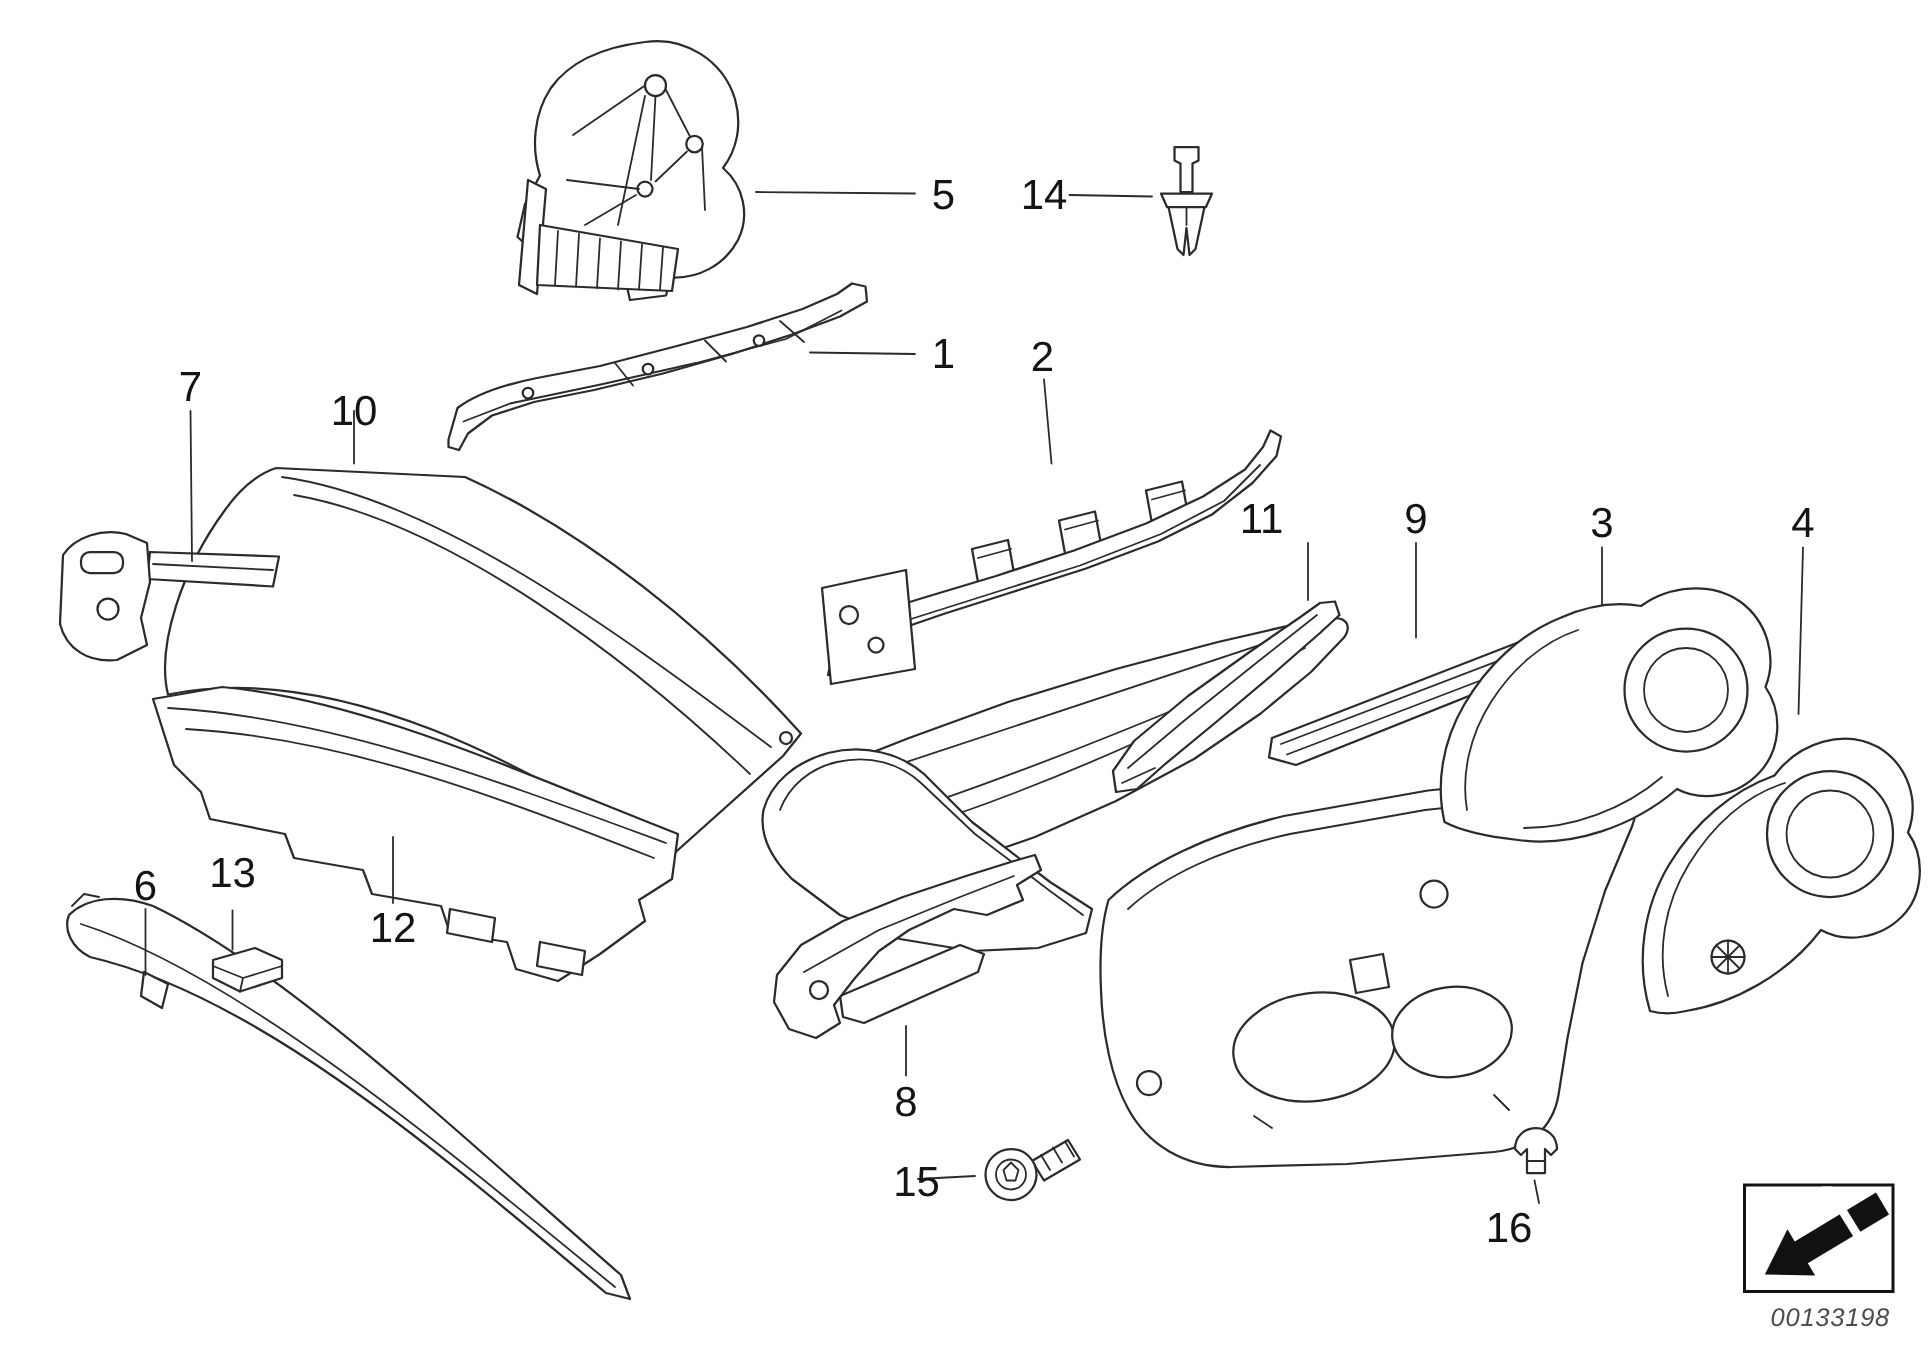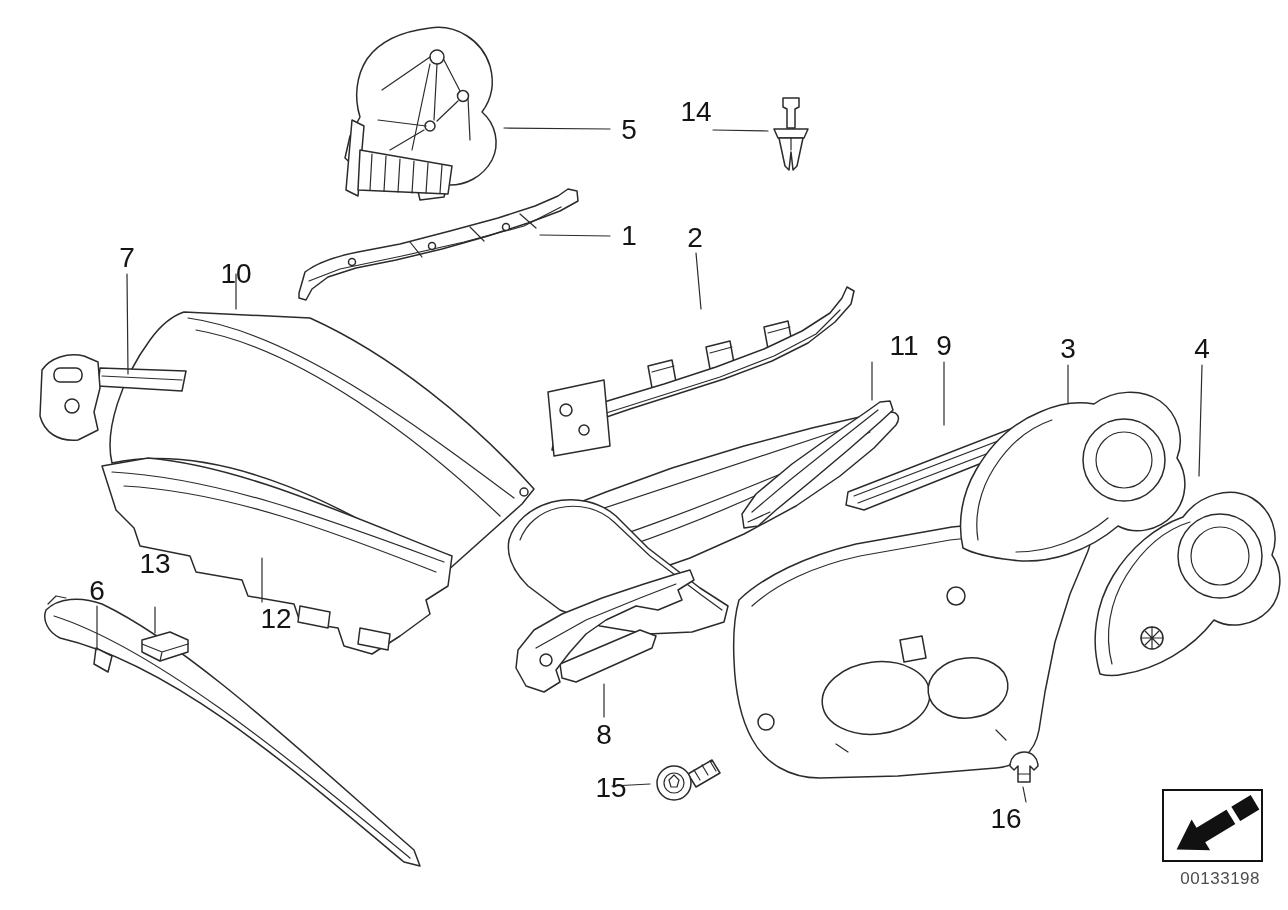--- a/index.html
+++ b/index.html
@@ -32,20 +32,21 @@
     background: #ffffff;
   }
   .nav-box svg { width: 100%; height: 100%; display: block; }
   .doc-number {
     position: absolute;
     right: 28px;
     top: 869px;
     font-size: 17px;
     letter-spacing: 0.5px;
     color: #4d4d4d;
+    font-style: italic;
   }
   .pw { fill: #ffffff; stroke: #2b2b2b; stroke-width: 1.5; stroke-linejoin: round; stroke-linecap: round; }
   .ln { fill: none; stroke: #2b2b2b; stroke-width: 1.2; stroke-linejoin: round; stroke-linecap: round; }
 </style>
 </head>
 <body>
 
 <div class="stage">
 
   <svg class="art" viewBox="0 0 1288 910" aria-hidden="true">
@@ -220,24 +221,24 @@
   <div class="callout" style="left:629px;top:236px">1</div>
   <div class="callout" style="left:695px;top:238px">2</div>
   <div class="callout" style="left:1068px;top:349px">3</div>
   <div class="callout" style="left:1202px;top:349px">4</div>
   <div class="callout" style="left:629px;top:130px">5</div>
   <div class="callout" style="left:97px;top:591px">6</div>
   <div class="callout" style="left:127px;top:258px">7</div>
   <div class="callout" style="left:604px;top:735px">8</div>
   <div class="callout" style="left:944px;top:346px">9</div>
   <div class="callout" style="left:236px;top:274px">10</div>
-  <div class="callout" style="left:904px;top:346px">11</div>
-  <div class="callout" style="left:276px;top:619px">12</div>
-  <div class="callout" style="left:155px;top:564px">13</div>
-  <div class="callout" style="left:696px;top:112px">14</div>
+  <div class="callout" style="left:841px;top:346px">11</div>
+  <div class="callout" style="left:262px;top:619px">12</div>
+  <div class="callout" style="left:155px;top:582px">13</div>
+  <div class="callout" style="left:696px;top:130px">14</div>
   <div class="callout" style="left:611px;top:788px">15</div>
   <div class="callout" style="left:1006px;top:819px">16</div>
 
   <div class="nav-box">
     <svg viewBox="0 0 100 73" aria-hidden="true">
       <polygon points="90.4,4.3 33.1,38.8 27.9,30.2 12,62 47.5,62.8 42.3,54.2 99.6,19.7" fill="#111111"></polygon>
       <line x1="53" y1="-5" x2="79" y2="37" stroke="#ffffff" stroke-width="6"></line>
     </svg>
   </div>
 

